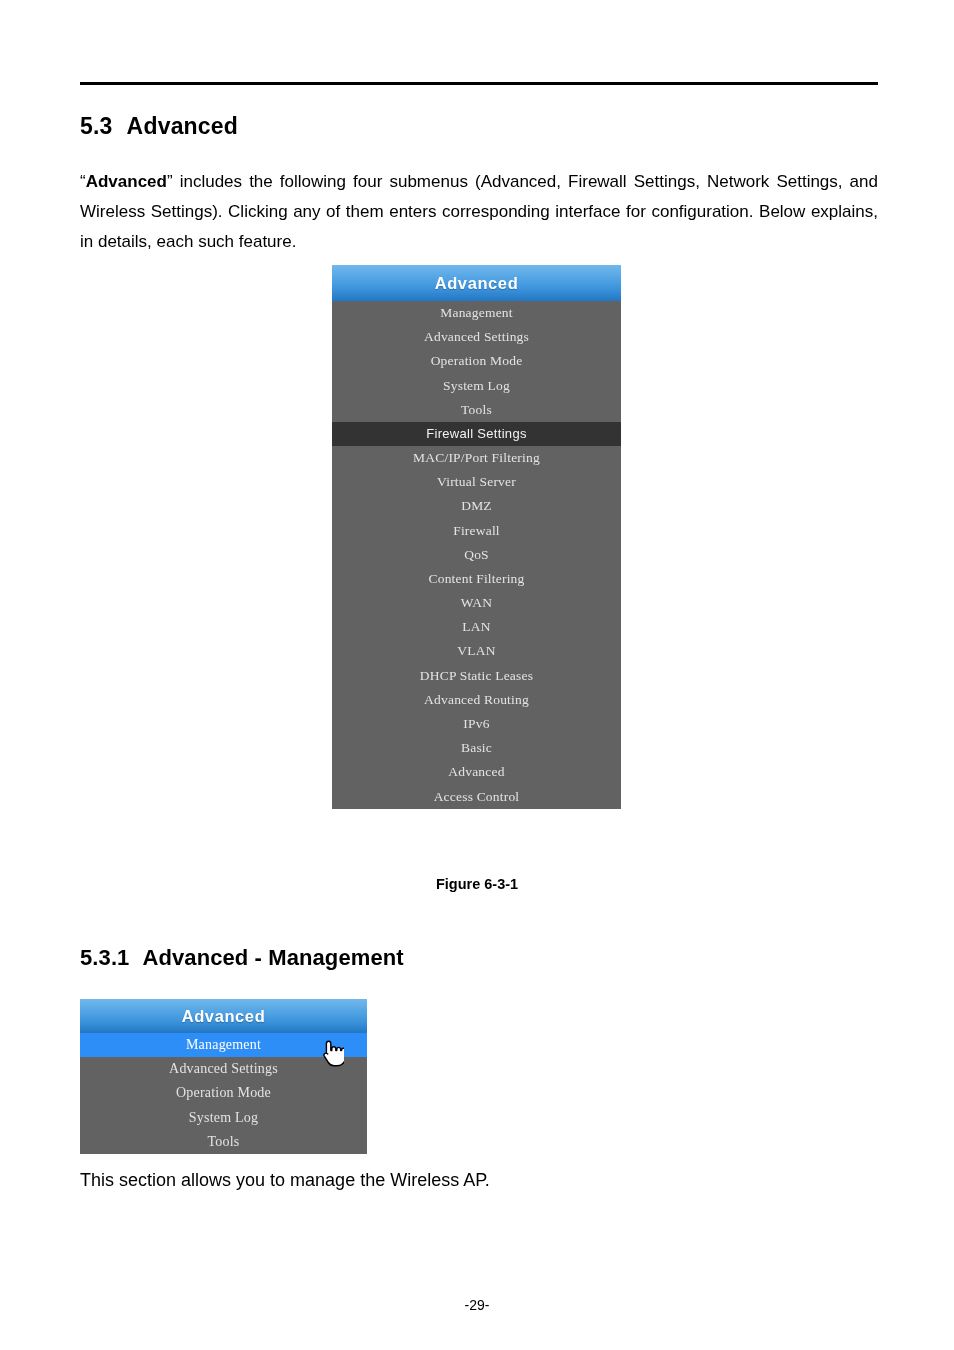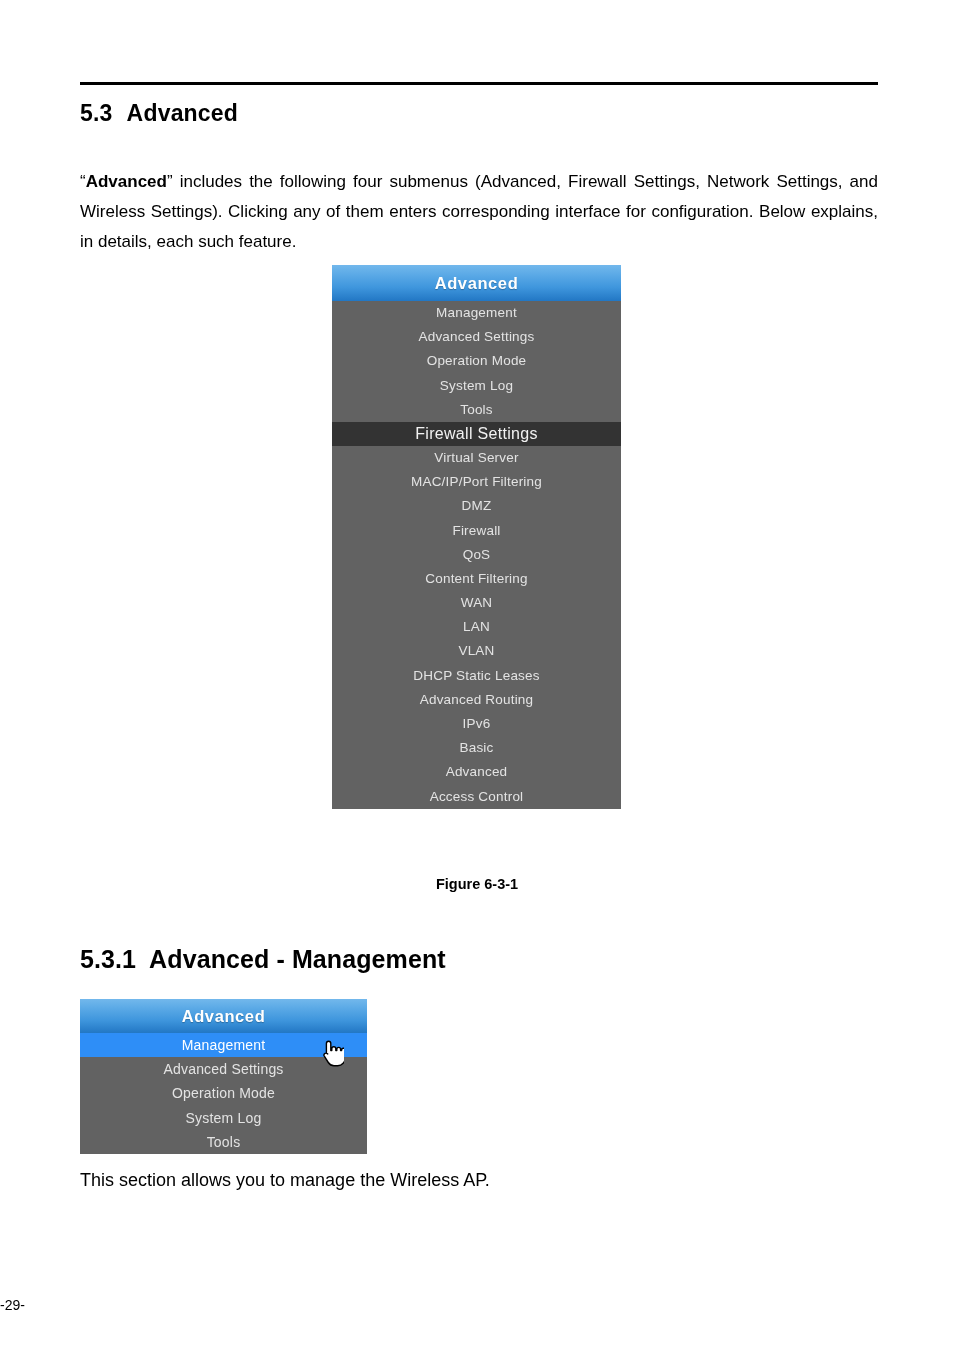--- a/index.html
+++ b/index.html
@@ -28,33 +28,33 @@
     top: 82px;
     width: 798px;
     height: 3px;
     background: #000000;
   }
 
   
   .h2 {
     position: absolute;
     left: 80px;
-    top: 100px;
+    top: 113px;
     font-size: 23px;
     font-weight: bold;
     letter-spacing: .2px;
     white-space: nowrap;
   }
   .h2 .num { margin-right: 14px; }
 
   .h3 {
     position: absolute;
     left: 80px;
     top: 945px;
-    font-size: 25px;
+    font-size: 22px;
     font-weight: bold;
     letter-spacing: .1px;
     white-space: nowrap;
   }
   .h3 .num { margin-right: 13px; }
 
   
   .para {
     position: absolute;
     left: 80px;
@@ -101,33 +101,34 @@
     font-weight: bold;
     color: #ffffff;
     letter-spacing: .6px;
     background: linear-gradient(to bottom, #72b8ec 0%, #5aa9e6 28%, #3f96dd 62%, #2277c4 100%);
     text-shadow: 0 1px 1px rgba(0,0,0,.25);
   }
   .menu-section {
     height: 24px;
     line-height: 24px;
     text-align: center;
-    font-size: 16px;
+    font-size: 13px;
     color: #f2f2f2;
     background: #333333;
     letter-spacing: .3px;
   }
   .menu-item {
     height: 24px;
     line-height: 24px;
     text-align: center;
     font-size: 13.5px;
     color: #e3e3e3;
     letter-spacing: .2px;
     white-space: nowrap;
+    font-family: Liberation Serif, serif;
   }
   .menu-item.selected {
     background: #2e8ef7;
     color: #ffffff;
   }
 
   
   #menu-figure-1 {
     left: 332px;
     top: 265px;
@@ -153,20 +154,21 @@
     height: 30px;
     pointer-events: none;
   }
 
   
   .folio {
     position: absolute;
     top: 1297px;
     left: 0;
     width: 954px;
+    text-align: center;
     font-size: 14px;
   }
 </style>
 </head>
 <body>
 
 <div class="page">
 
   <div class="header-rule"></div>
 
@@ -182,22 +184,22 @@
 
     <div class="menu-title">Advanced</div>
 
     <div class="menu-item">Management</div>
     <div class="menu-item">Advanced Settings</div>
     <div class="menu-item">Operation Mode</div>
     <div class="menu-item">System Log</div>
     <div class="menu-item">Tools</div>
 
     <div class="menu-section">Firewall Settings</div>
+    <div class="menu-item">MAC/IP/Port Filtering</div>
     <div class="menu-item">Virtual Server</div>
-    <div class="menu-item">MAC/IP/Port Filtering</div>
     <div class="menu-item">DMZ</div>
     <div class="menu-item">Firewall</div>
     <div class="menu-item">QoS</div>
     <div class="menu-item">Content Filtering</div>
 
     <div class="menu-item">WAN</div>
     <div class="menu-item">LAN</div>
     <div class="menu-item">VLAN</div>
     <div class="menu-item">DHCP Static Leases</div>
     <div class="menu-item">Advanced Routing</div>

